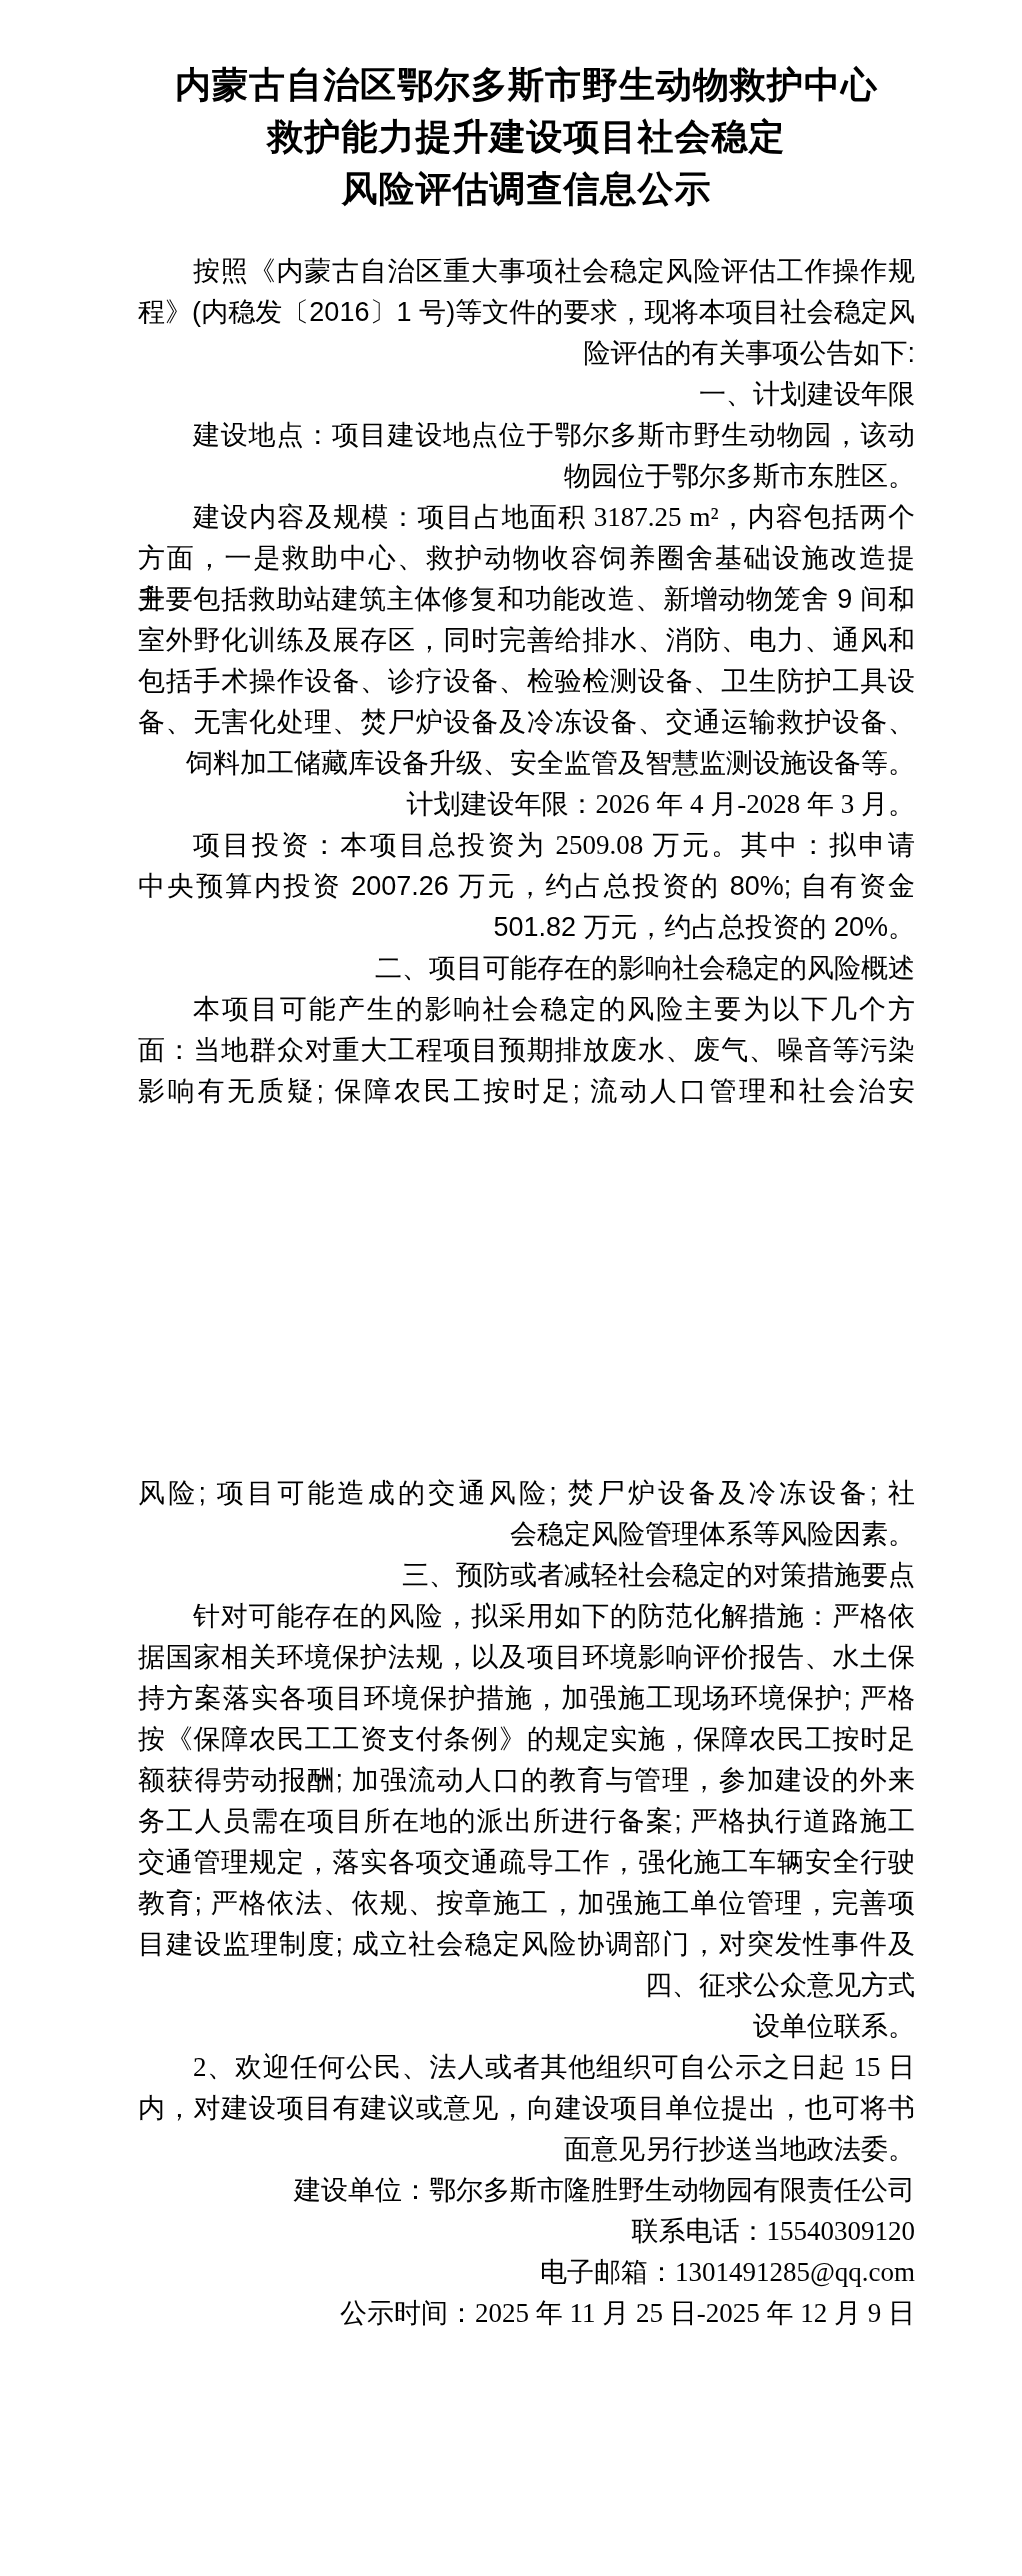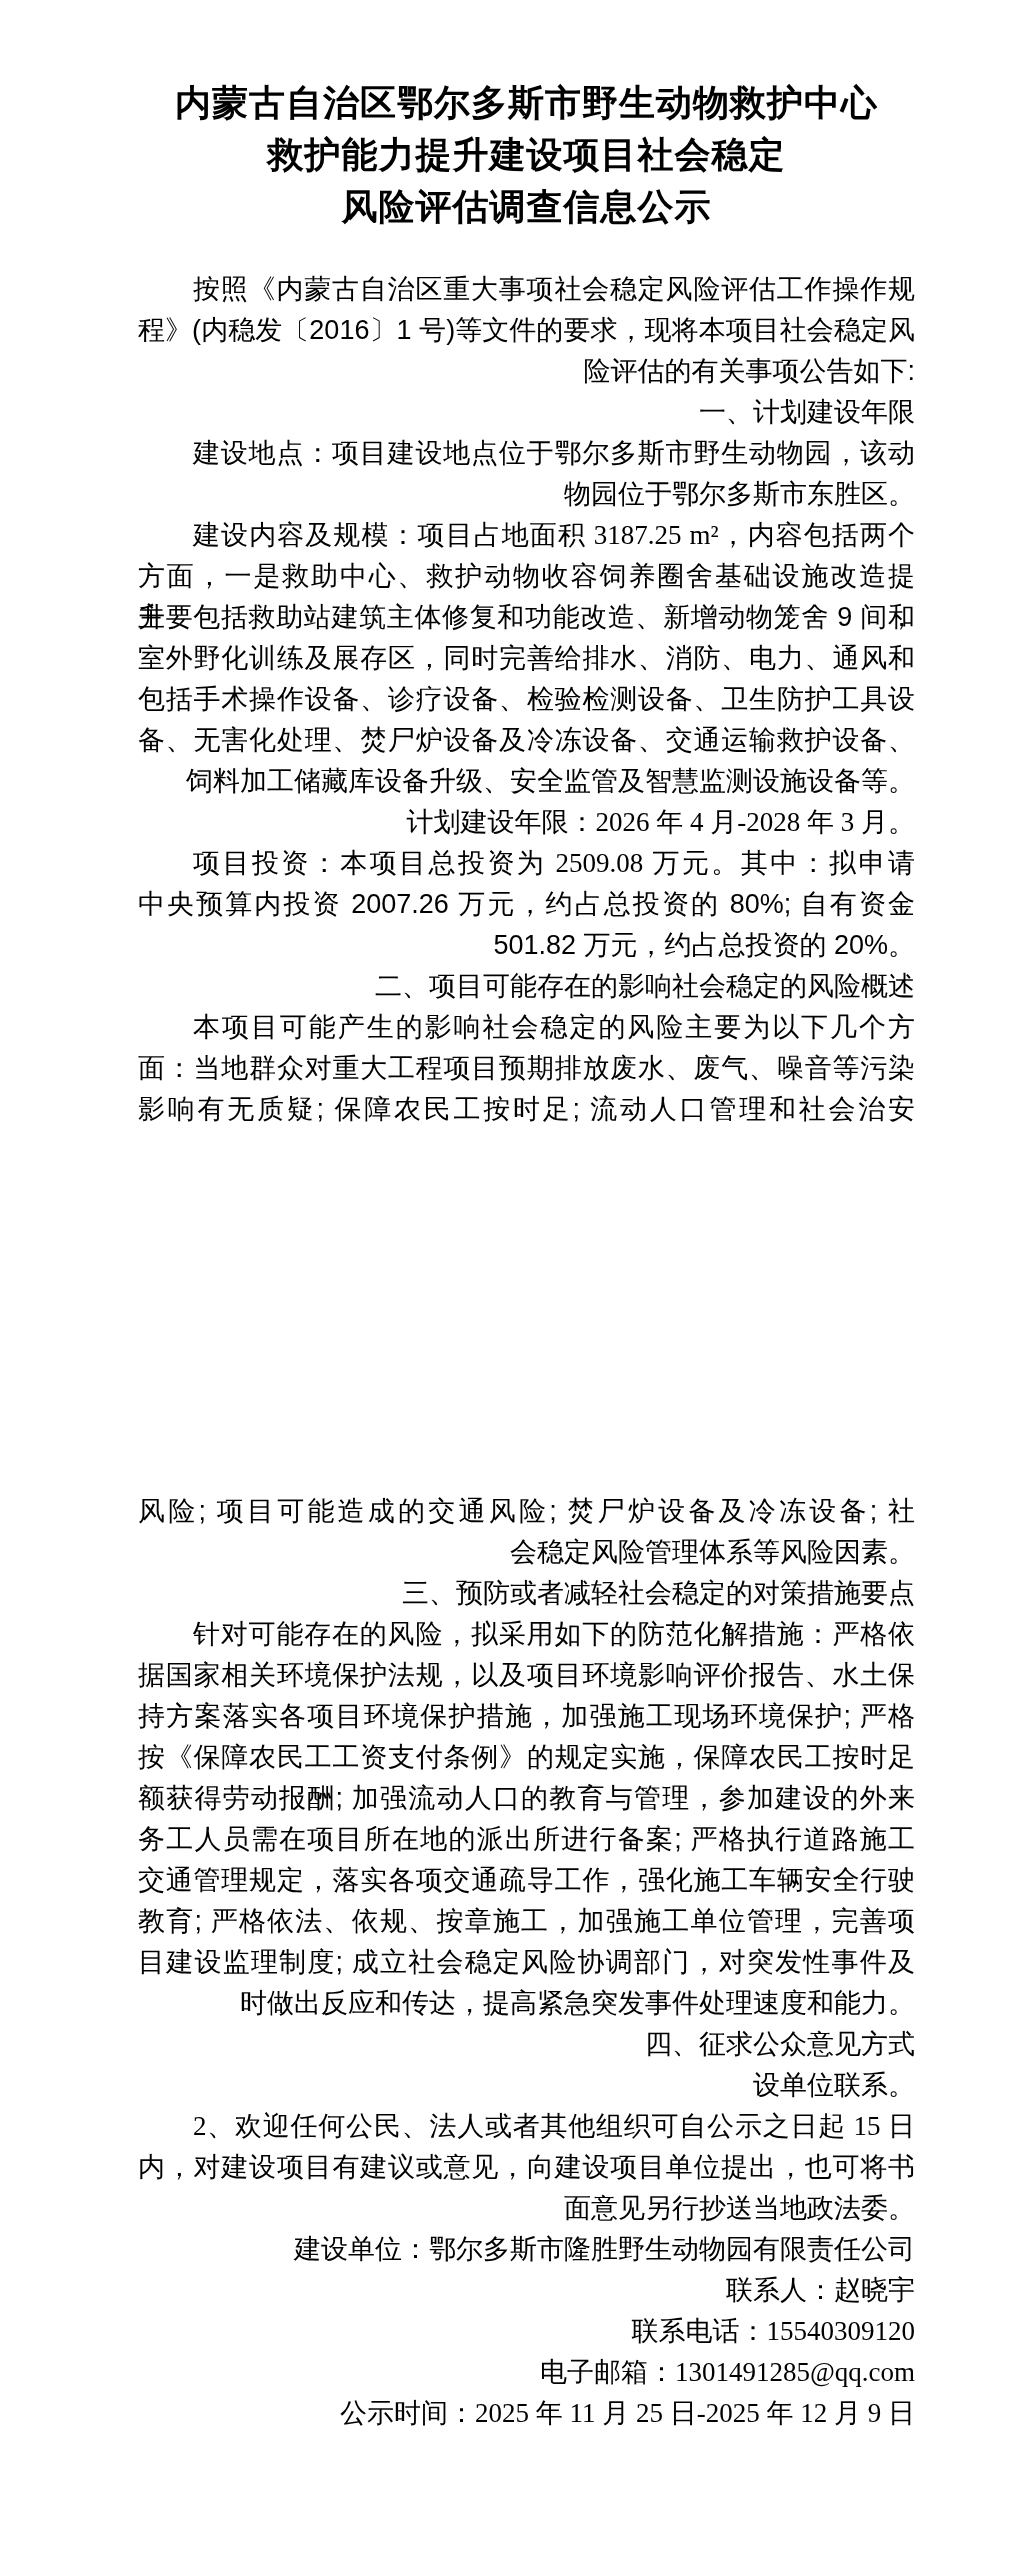--- a/index.html
+++ b/index.html
@@ -6,21 +6,21 @@
   .page{
     position:relative;
     width:1022px;
     height:2887px;
     background:#ffffff;
     color:#000000;
     font-family:"Liberation Sans","DejaVu Sans",sans-serif;
     overflow:hidden;
   }
   .title-block{
-    padding-top:77px;
+    padding-top:59px;
     margin-left:138px;
     width:777px;
     text-align:center;
     font-weight:700;
     font-size:36px;
     line-height:52px;
     letter-spacing:1px;
   }
   .body-block{
     margin-top:36px;
@@ -89,28 +89,26 @@
         <div class="line">三、预防或者减轻社会稳定的对策措施要点</div>
         <div class="line ind fill">针对可能存在的风险，拟采用如下的防范化解措施：严格依</div>
         <div class="line fill">据国家相关环境保护法规，以及项目环境影响评价报告、水土保</div>
         <div class="line fill">持方案落实各项目环境保护措施，加强施工现场环境保护; 严格</div>
         <div class="line fill">按《保障农民工工资支付条例》的规定实施，保障农民工按时足</div>
         <div class="line fill">额获得劳动报酬; 加强流动人口的教育与管理，参加建设的外来</div>
         <div class="line fill">务工人员需在项目所在地的派出所进行备案; 严格执行道路施工</div>
         <div class="line fill">交通管理规定，落实各项交通疏导工作，强化施工车辆安全行驶</div>
         <div class="line fill">教育; 严格依法、依规、按章施工，加强施工单位管理，完善项</div>
         <div class="line fill">目建设监理制度; 成立社会稳定风险协调部门，对突发性事件及</div>
-        <div class="line">时做出反应和传达，提高紧急突发事件处理速度和能力。</div>
         <div class="line">四、征求公众意见方式</div>
         <div class="line">设单位联系。</div>
         <div class="line ind fill">2、欢迎任何公民、法人或者其他组织可自公示之日起 15 日</div>
         <div class="line fill">内，对建设项目有建议或意见，向建设项目单位提出，也可将书</div>
         <div class="line">面意见另行抄送当地政法委。</div>
         <div class="line ind">建设单位：鄂尔多斯市隆胜野生动物园有限责任公司</div>
-        <div class="line ind">联系人：赵晓宇</div>
         <div class="line ind">联系电话：15540309120</div>
         <div class="line ind">电子邮箱：1301491285@qq.com</div>
         <div class="line ind">公示时间：2025 年 11 月 25 日-2025 年 12 月 9 日</div>
       </div>
 
   </div>
 
 </div>
 
 

